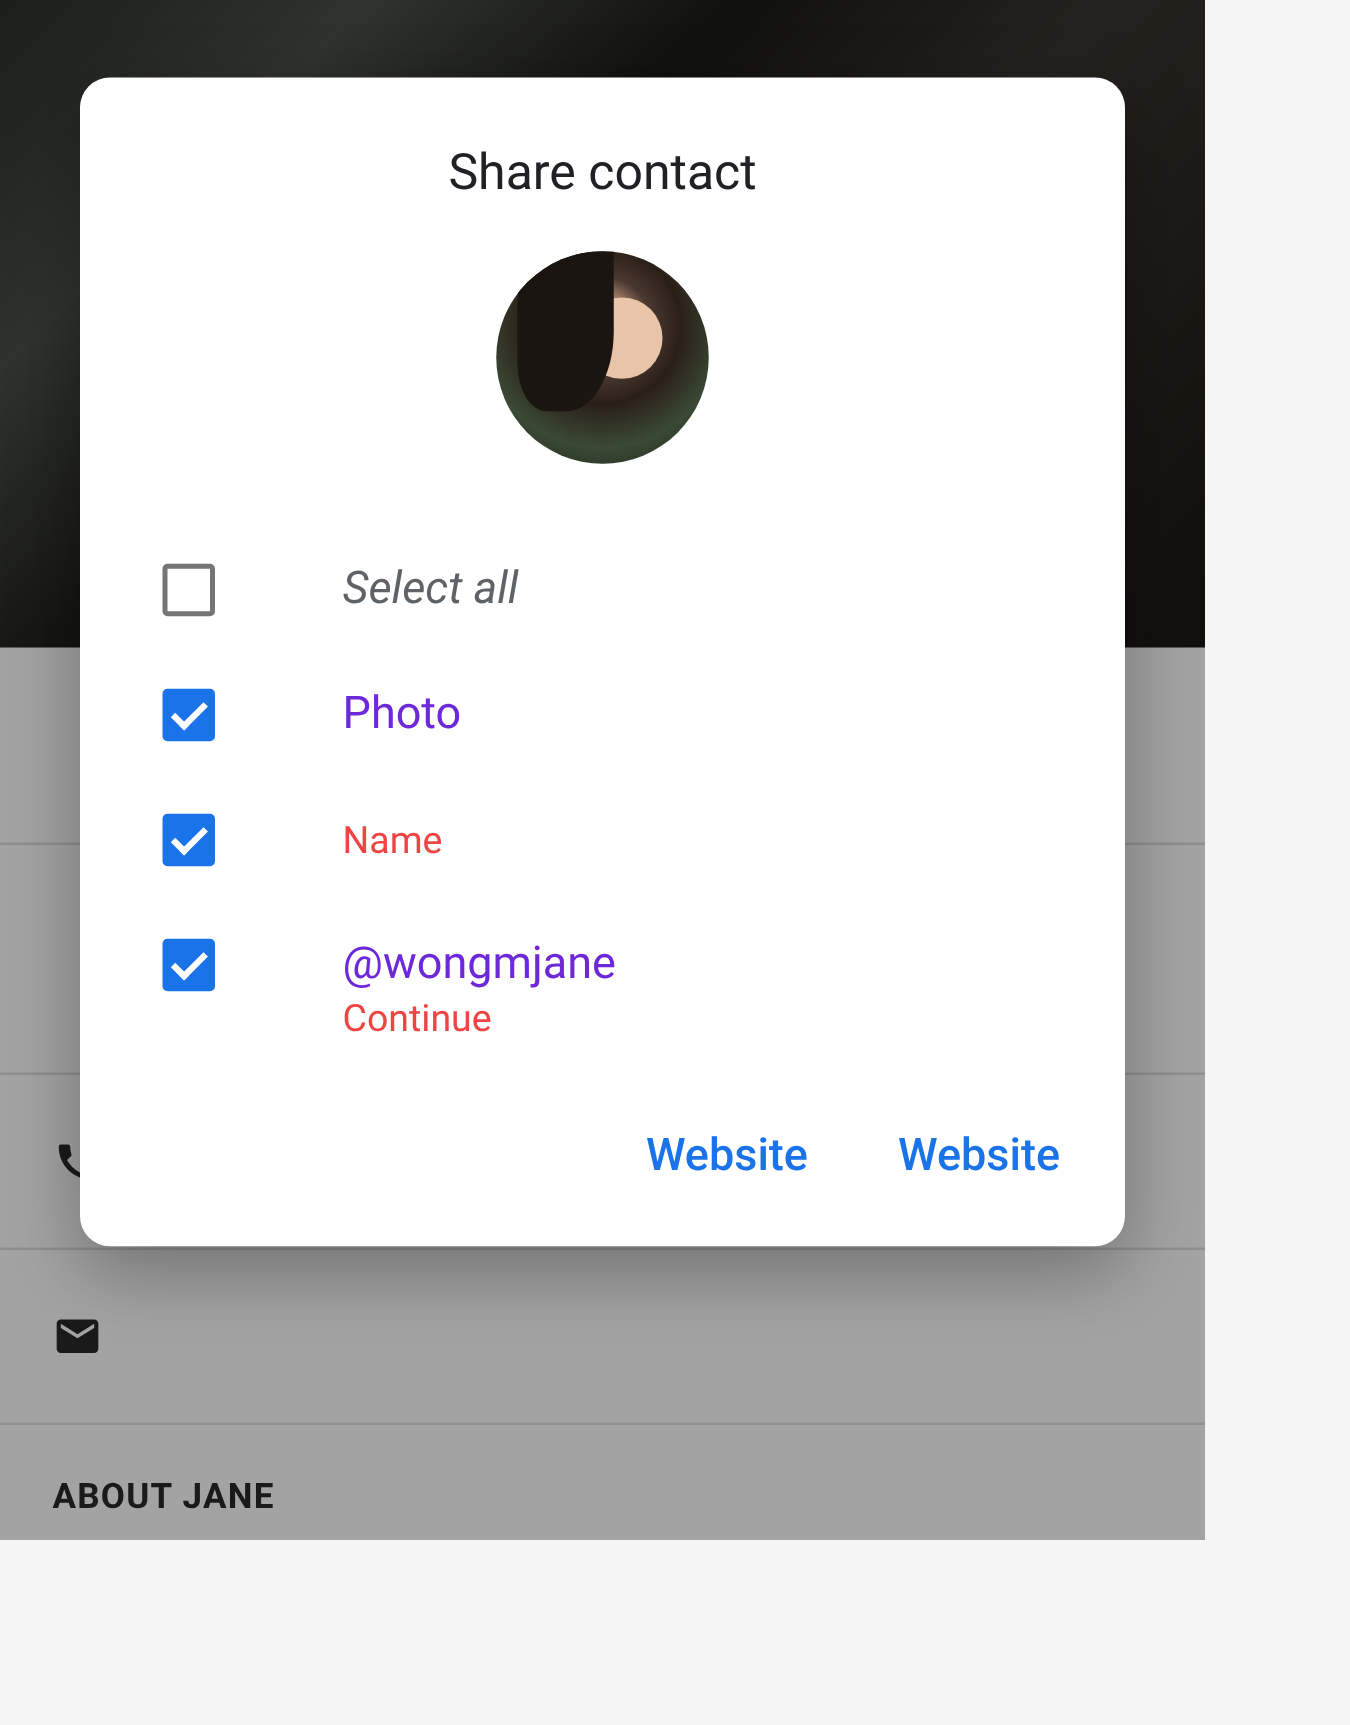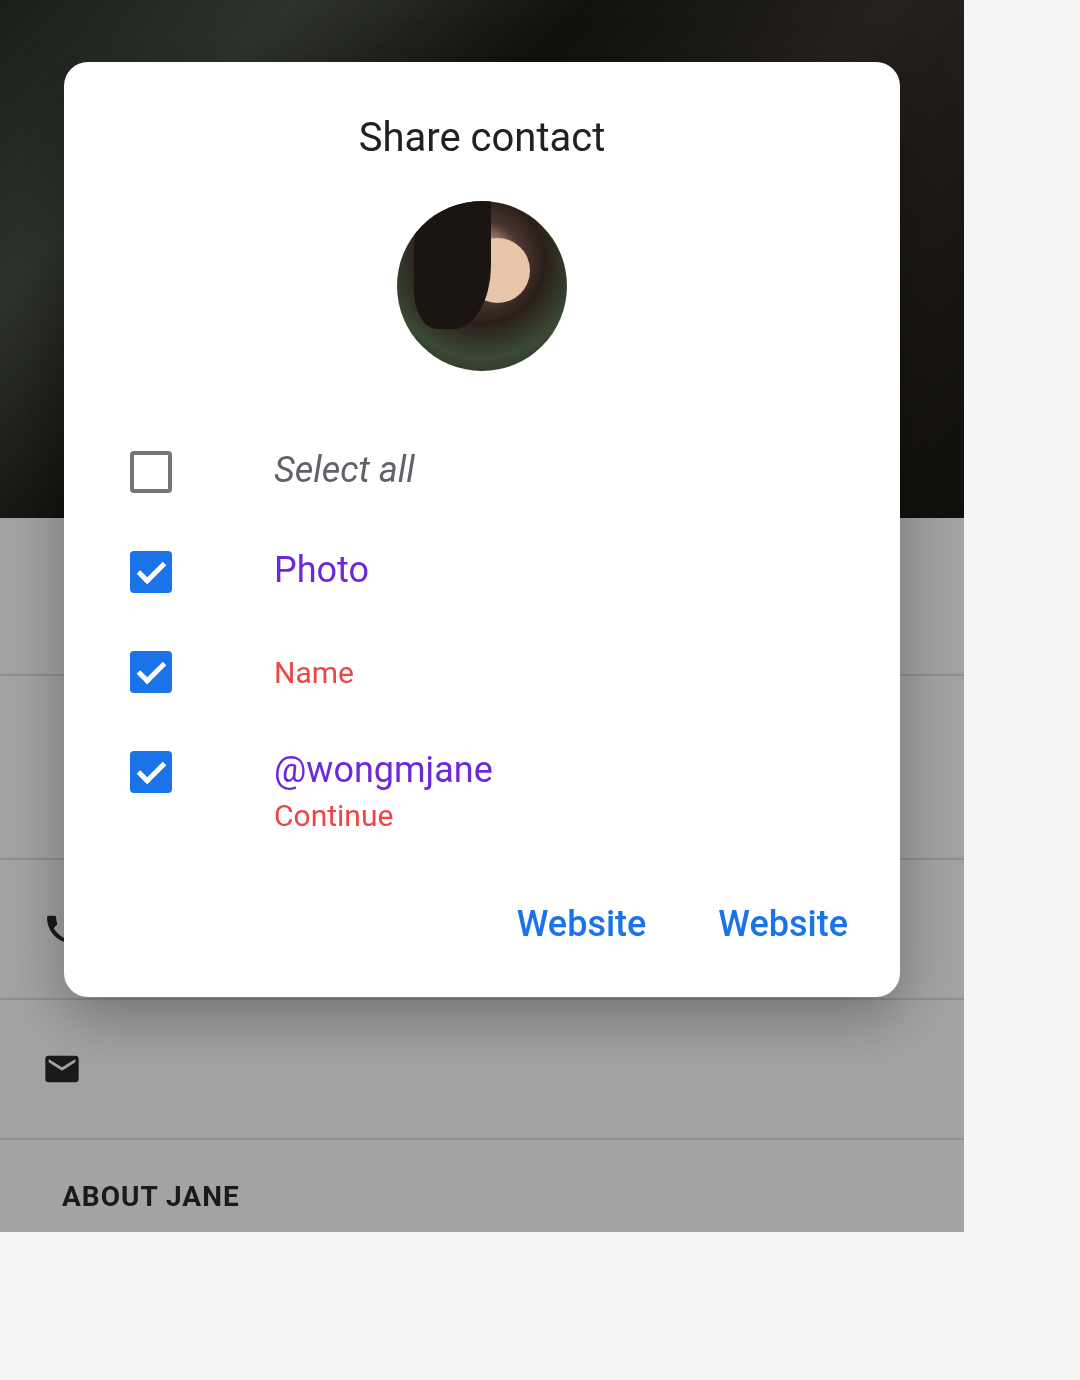--- a/index.html
+++ b/index.html
@@ -53,21 +53,20 @@
       width: 40px;
       height: 40px;
       color: #2a2a2a;
     }
     .bg-about {
       padding: 40px 42px;
       font-size: 28px;
       font-weight: 700;
       letter-spacing: 1px;
       color: #2a2a2a;
-      margin-left: 20px;
     }
     
     
     .scrim {
       position: absolute;
       inset: 0;
       background: rgba(0,0,0,0.36);
     }
     
     

